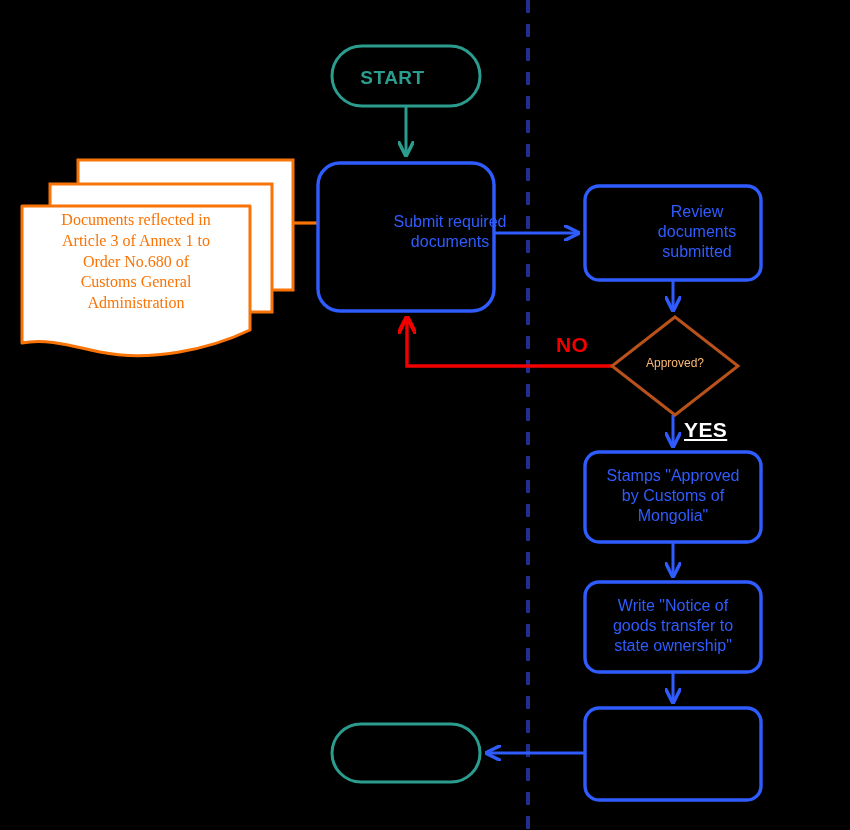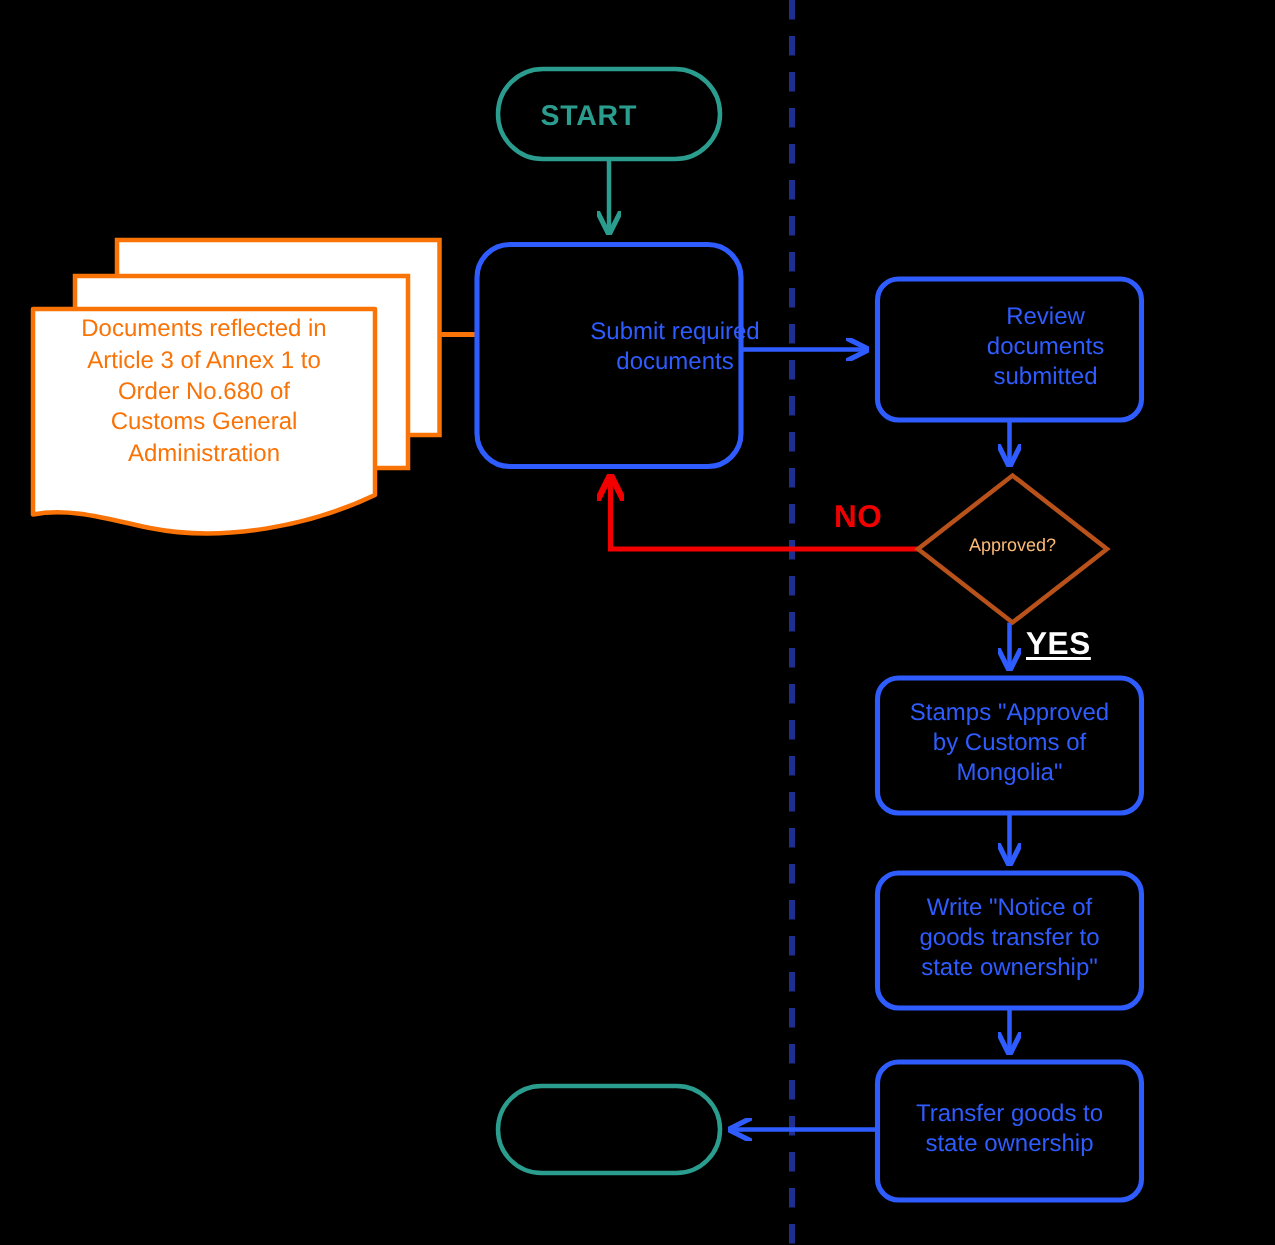--- a/index.html
+++ b/index.html
@@ -117,21 +117,21 @@
 
     <rect x="585" y="582" width="176" height="90" rx="14" ry="14" fill="#000000" stroke="#2f5cff" stroke-width="3.4"></rect>
 
     <rect x="585" y="708" width="176" height="92" rx="14" ry="14" fill="#000000" stroke="#2f5cff" stroke-width="3.4"></rect>
 
     <rect x="332" y="724" width="148" height="58" rx="29" ry="29" fill="#000000" stroke="#2a9d8f" stroke-width="3"></rect>
   </svg>
 
   <div class="node-label terminator-label" style="left:332px; top:66px; width:121px;">START</div>
 
-  <div class="node-label doc-label" style="left:26px; top:210px; width:220px;">Documents reflected in
+  <div class="node-label doc-label" style="left:26px; top:210px; width:220px;font-family:Liberation Serif, serif;">Documents reflected in
 Article 3 of Annex 1 to
 Order No.680 of
 Customs General
 Administration</div>
 
   <div class="node-label process-label" style="left:318px; top:212px; width:176px;margin-left:44px;">Submit required
 documents</div>
 
   <div class="node-label process-label" style="left:585px; top:202px; width:176px;margin-left:24px;">Review
 documents
@@ -140,21 +140,19 @@
   <div class="node-label decision-label" style="left:612px; top:356px; width:126px;">Approved?</div>
 
   <div class="node-label process-label" style="left:583px; top:466px; width:180px;">Stamps "Approved
 by Customs of
 Mongolia"</div>
 
   <div class="node-label process-label" style="left:583px; top:596px; width:180px;">Write "Notice of
 goods transfer to
 state ownership"</div>
 
-  <div class="node-label process-label" style="left:583px; top:733px; width:180px;">Transfer goods to
-state ownership</div>
 
 
   <div class="edge-label edge-label-no" style="left:556px; top:333px;">NO</div>
 
   <div class="edge-label edge-label-yes" style="left:684px; top:418px;">YES</div>
 
 </div>
 
 </body></html>

